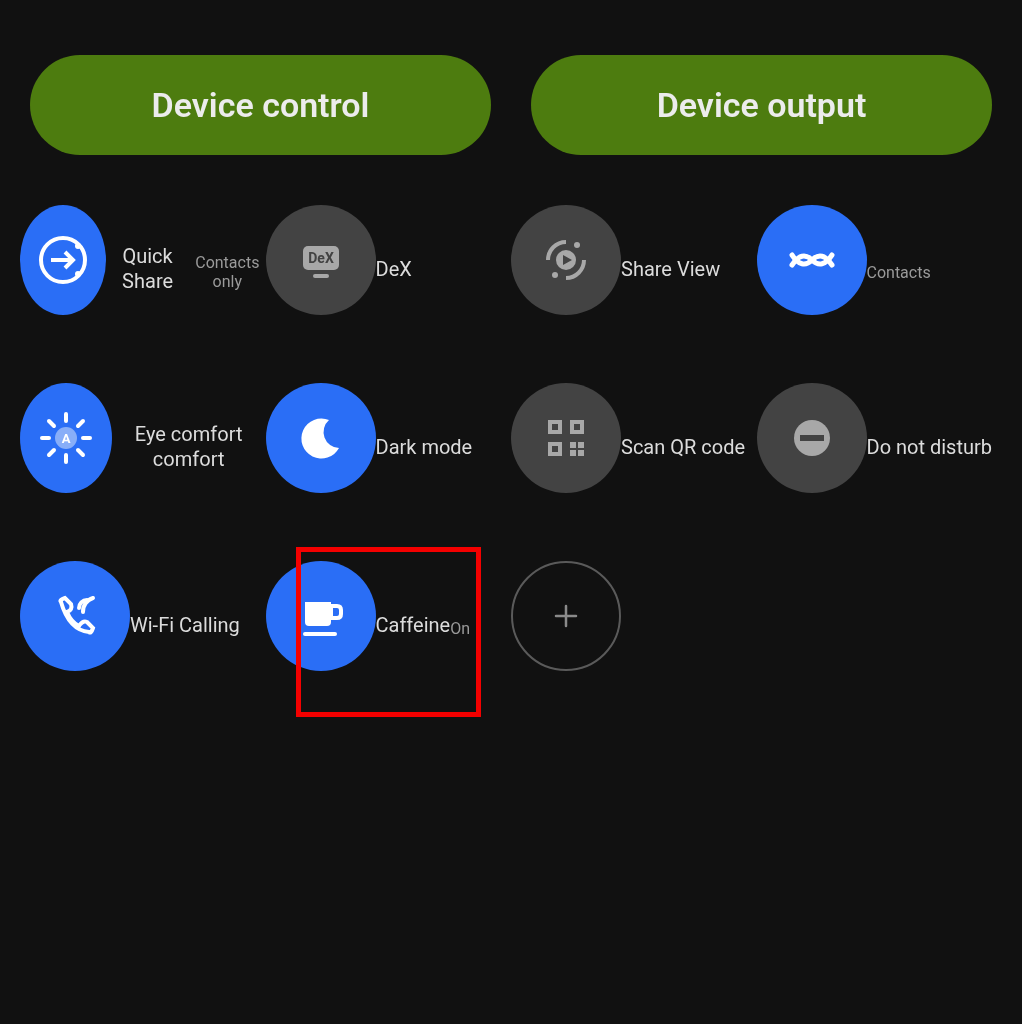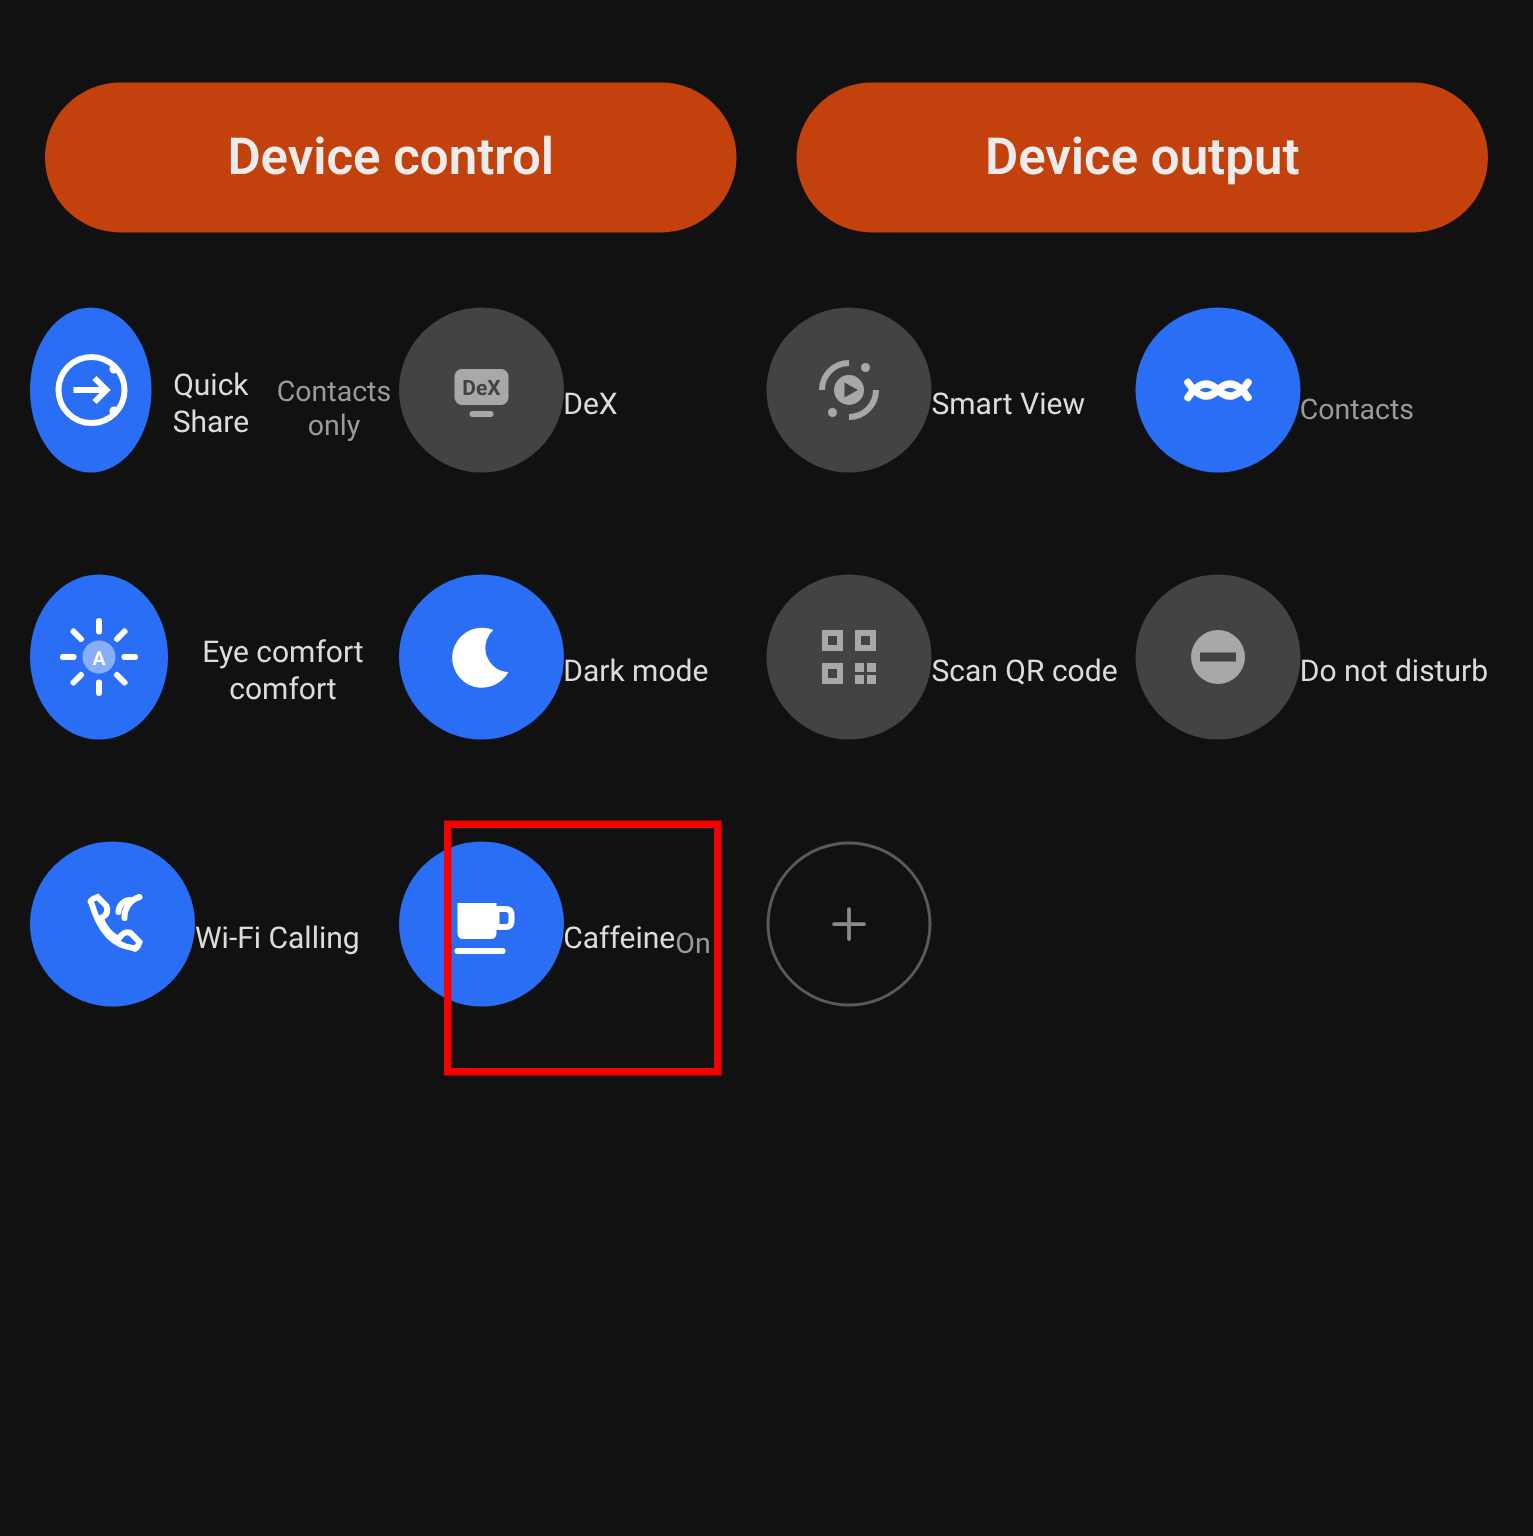--- a/index.html
+++ b/index.html
@@ -12,21 +12,21 @@
     overflow: hidden;
   }
   .top-buttons {
     display: flex;
     gap: 40px;
     padding: 55px 30px 0 30px;
     justify-content: center;
   }
   .top-button {
     flex: 1;
-    background: #c2410c;
+    background: #4d7c0f;
     border-radius: 50px;
     height: 100px;
     display: flex;
     align-items: center;
     justify-content: center;
     font-size: 34px;
     font-weight: 600;
     color: #ececec;
   }
   .grid {
@@ -66,21 +66,21 @@
     background: transparent;
   }
   .label {
     font-size: 20px;
     color: #dcdcdc;
     text-align: center;
     line-height: 1.25;
     max-width: 220px;
   }
   .sub-label {
-    font-size: 19px;
+    font-size: 16px;
     color: #9a9a9a;
     text-align: center;
     margin-top: 6px;
   }
   .highlight-box {
     border: 5px solid #f40000;
     position: absolute;
     top: -4px;
     left: 30px;
     right: 30px;
@@ -127,21 +127,21 @@
     <div class="icon-circle inactive">
       <svg viewBox="0 0 60 60" fill="none" stroke="#a8a8a8" stroke-width="4">
         <path d="M 12 30 A 18 18 0 0 1 30 12"></path>
         <path d="M 48 30 A 18 18 0 0 1 30 48"></path>
         <circle cx="41" cy="15" r="3" fill="#a8a8a8" stroke="none"></circle>
         <circle cx="19" cy="45" r="3" fill="#a8a8a8" stroke="none"></circle>
         <circle cx="30" cy="30" r="10" fill="#a8a8a8" stroke="none"></circle>
         <polygon points="27,25 36,30 27,35" fill="#434343" stroke="none"></polygon>
       </svg>
     </div>
-    <div class="label">Smart View</div>
+    <div class="label">Share View</div>
   </div>
 
   <div class="tile">
     <div class="icon-circle active">
       <svg viewBox="0 0 60 60" fill="none" stroke="#fff" stroke-width="5" stroke-linecap="round">
         <path d="M 10 35 Q 20 20, 30 30 T 50 25"></path>
         <path d="M 10 25 Q 20 40, 30 30 T 50 35"></path>
       </svg>
     </div>
     <div class="sub-label">Contacts</div>

